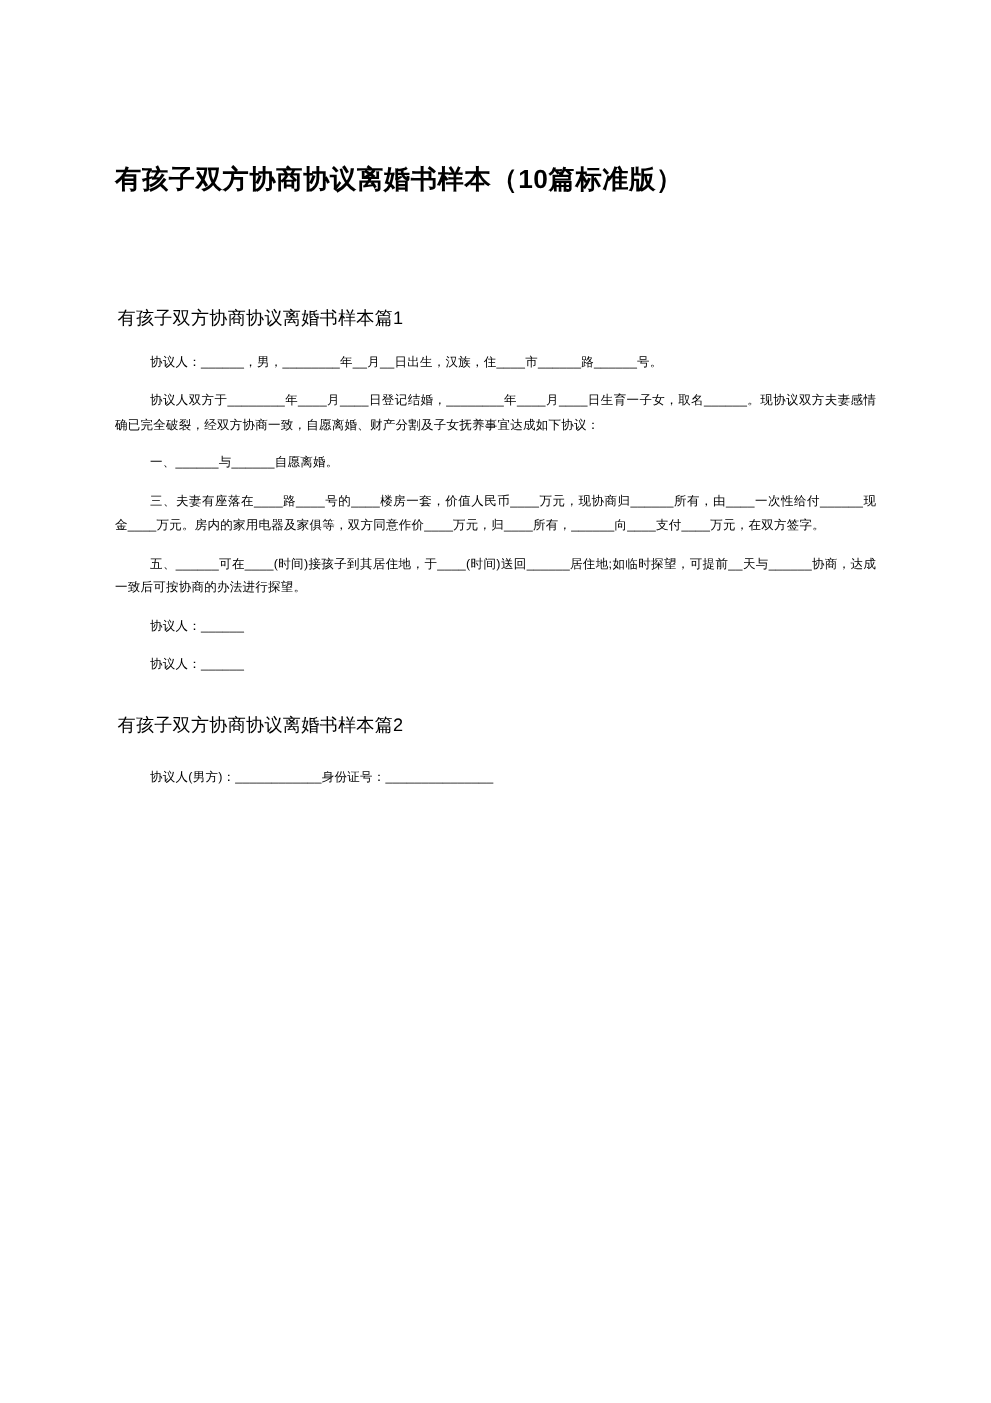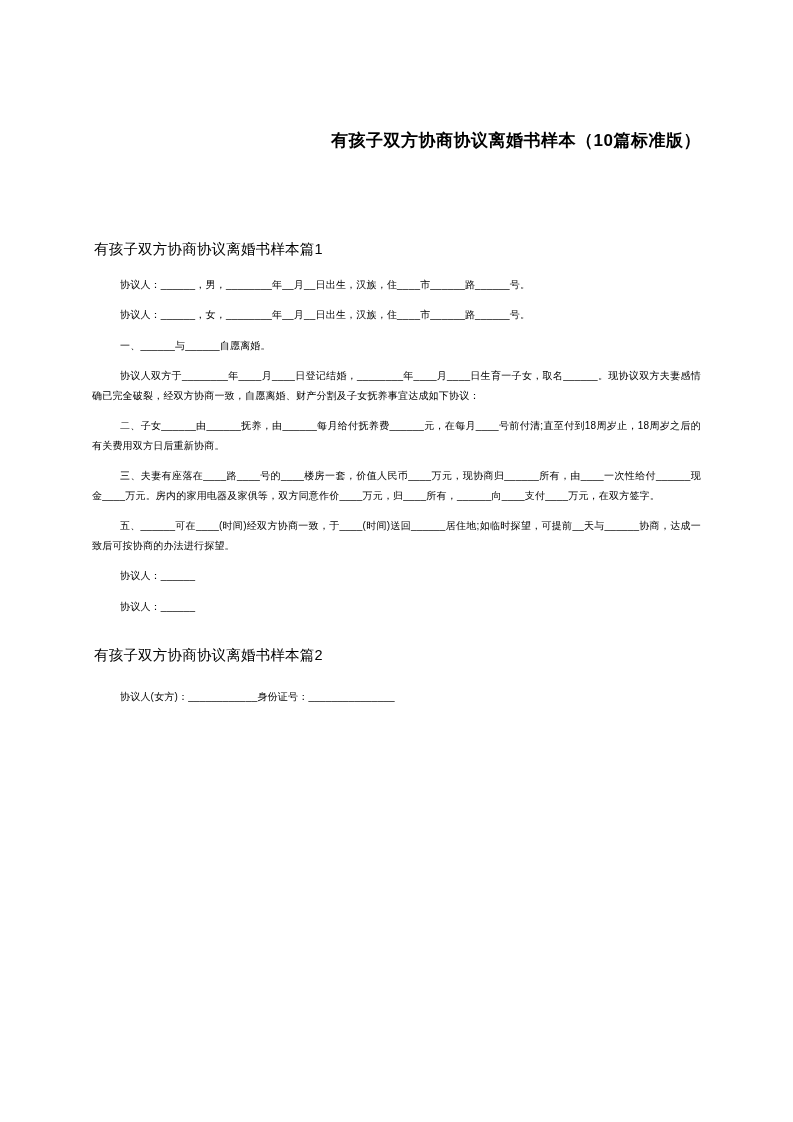--- a/index.html
+++ b/index.html
@@ -17,26 +17,26 @@
   }
   .page {
     box-sizing: border-box;
     width: 793px;
     height: 1122px;
     padding: 128px 92px 40px 92px;
     background: #ffffff;
   }
   .doc-title {
     font-family: "Liberation Sans", "DejaVu Sans", sans-serif;
-    font-size: 17px;
+    font-size: 21px;
     font-weight: bold;
     line-height: 1.5;
     letter-spacing: 0.5px;
     margin: 0 0 0 0;
-    text-align: right;
+    text-align: left;
   }
   .gap-after-title {
     height: 84px;
   }
   .section-heading {
     font-family: "Liberation Sans", "DejaVu Sans", sans-serif;
     font-size: 14.5px;
     font-weight: normal;
     line-height: 1.6;
     margin: 0 0 14px 0;
@@ -62,29 +62,27 @@
 <div class="page">
 
   <h1 class="doc-title">有孩子双方协商协议离婚书样本（10篇标准版）</h1>
 
   <div class="gap-after-title"></div>
 
   <div>
     <div class="section-heading">有孩子双方协商协议离婚书样本篇1</div>
 
     <p class="para">协议人：______，男，________年__月__日出生，汉族，住____市______路______号。</p>
-    <p class="para">协议人：______，女，________年__月__日出生，汉族，住____市______路______号。</p>
+    <p class="para">协议人双方于________年____月____日登记结婚，________年____月____日生育一子女，取名______。现协议双方夫妻感情确已完全破裂，经双方协商一致，自愿离婚、财产分割及子女抚养事宜达成如下协议：</p>
     <p class="para">一、______与______自愿离婚。</p>
-    <p class="para">协议人双方于________年____月____日登记结婚，________年____月____日生育一子女，取名______。现协议双方夫妻感情确已完全破裂，经双方协商一致，自愿离婚、财产分割及子女抚养事宜达成如下协议：</p>
-    <p class="para">二、子女______由______抚养，由______每月给付抚养费______元，在每月____号前付清;直至付到18周岁止，18周岁之后的有关费用双方日后重新协商。</p>
     <p class="para">三、夫妻有座落在____路____号的____楼房一套，价值人民币____万元，现协商归______所有，由____一次性给付______现金____万元。房内的家用电器及家俱等，双方同意作价____万元，归____所有，______向____支付____万元，在双方签字。</p>
-    <p class="para">五、______可在____(时间)经双方协商一致，于____(时间)送回______居住地;如临时探望，可提前__天与______协商，达成一致后可按协商的办法进行探望。</p>
+    <p class="para">五、______可在____(时间)接孩子到其居住地，于____(时间)送回______居住地;如临时探望，可提前__天与______协商，达成一致后可按协商的办法进行探望。</p>
     <p class="para">协议人：______</p>
     <p class="para">协议人：______</p>
   </div>
 
   <div class="heading2-wrap">
     <div class="section-heading">有孩子双方协商协议离婚书样本篇2</div>
     <div class="spacer-sm"></div>
-    <p class="para">协议人(女方)：____________身份证号：_______________</p>
+    <p class="para">协议人(男方)：____________身份证号：_______________</p>
   </div>
 
 </div>
 
 </body></html>

